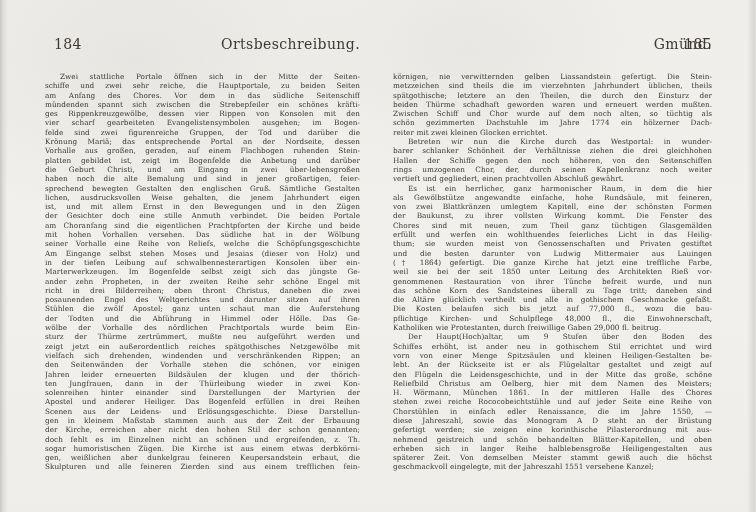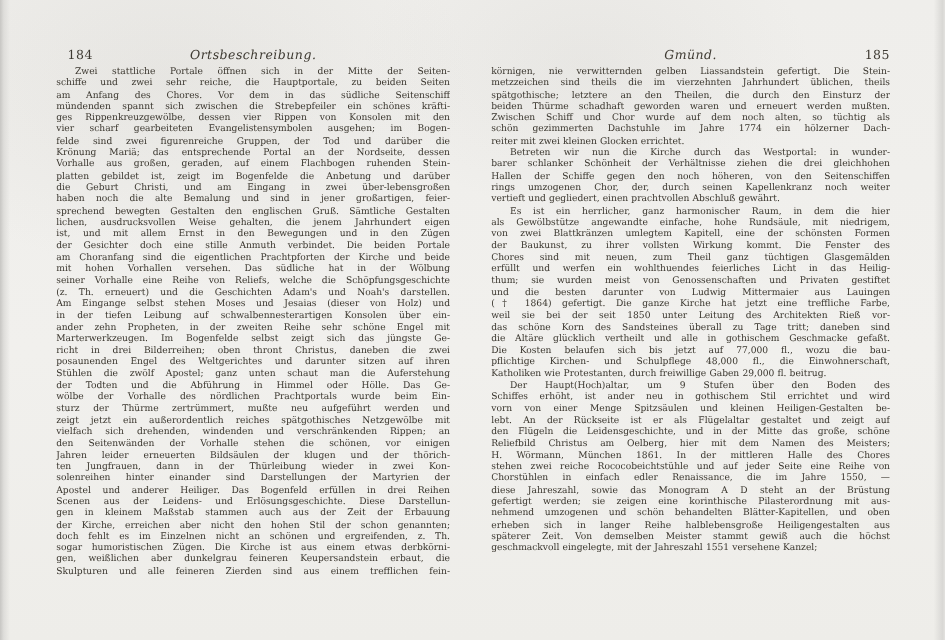--- a/index.html
+++ b/index.html
@@ -23,25 +23,25 @@
     background: linear-gradient(90deg, #c7c6c3 0px, #dedddA 3px, rgba(238,237,233,0) 8px);
   }
   .edge-right {
     position: absolute; right: 0; top: 0; width: 10px; height: 512px;
     background: linear-gradient(270deg, #e3e2df 0px, #d9d8d5 2px, rgba(238,237,233,0) 9px);
   }
   .page { position: absolute; top: 39px; }
   .page-left  { left: 45px;  width: 315px; }
   .page-right { left: 393px; width: 319px; }
   .pagehead {
-    position: relative; height: 11px; margin-bottom: 2px;
-    font-size: 10px; line-height: 11px; letter-spacing: 0.4px;
+    position: relative; height: 11px; margin-bottom: 22px;
+    font-size: 14px; line-height: 11px; letter-spacing: 0.4px;
     color: #3e3a32;
   }
-  .pagehead .ptitle { display: block; text-align: center; font-style: italic; }
+  .pagehead .ptitle { display: block; text-align: right; }
   .pagehead .pnum { position: absolute; top: 0; }
   .pagehead .pnum.at-left  { left: 9px; }
   .pagehead .pnum.at-right { right: 0; }
   .body { width: 100%; }
   .line {
     font-size: 7.3px;
     line-height: 9.3px;
     height: 9.3px;
     overflow: hidden;
     text-align: justify;
@@ -77,25 +77,24 @@
         <div class="line">platten gebildet ist, zeigt im Bogenfelde die Anbetung und darüber</div>
         <div class="line">die Geburt Christi, und am Eingang in zwei über-lebensgroßen</div>
         <div class="line">haben noch die alte Bemalung und sind in jener großartigen, feier-</div>
         <div class="line">sprechend bewegten Gestalten den englischen Gruß. Sämtliche Gestalten</div>
         <div class="line">lichen, ausdrucksvollen Weise gehalten, die jenem Jahrhundert eigen</div>
         <div class="line">ist, und mit allem Ernst in den Bewegungen und in den Zügen</div>
         <div class="line">der Gesichter doch eine stille Anmuth verbindet. Die beiden Portale</div>
         <div class="line">am Choranfang sind die eigentlichen Prachtpforten der Kirche und beide</div>
         <div class="line">mit hohen Vorhallen versehen. Das südliche hat in der Wölbung</div>
         <div class="line">seiner Vorhalle eine Reihe von Reliefs, welche die Schöpfungsgeschichte</div>
-        <div class="line">(z. Th. erneuert) und die Geschichten Adam's und Noah's darstellen.</div>
         <div class="line">Am Eingange selbst stehen Moses und Jesaias (dieser von Holz) und</div>
         <div class="line">in der tiefen Leibung auf schwalbennesterartigen Konsolen über ein-</div>
+        <div class="line">Marterwerkzeugen. Im Bogenfelde selbst zeigt sich das jüngste Ge-</div>
         <div class="line">ander zehn Propheten, in der zweiten Reihe sehr schöne Engel mit</div>
-        <div class="line">Marterwerkzeugen. Im Bogenfelde selbst zeigt sich das jüngste Ge-</div>
         <div class="line">richt in drei Bilderreihen; oben thront Christus, daneben die zwei</div>
         <div class="line">posaunenden Engel des Weltgerichtes und darunter sitzen auf ihren</div>
         <div class="line">Stühlen die zwölf Apostel; ganz unten schaut man die Auferstehung</div>
         <div class="line">der Todten und die Abführung in Himmel oder Hölle. Das Ge-</div>
         <div class="line">wölbe der Vorhalle des nördlichen Prachtportals wurde beim Ein-</div>
         <div class="line">sturz der Thürme zertrümmert, mußte neu aufgeführt werden und</div>
         <div class="line">zeigt jetzt ein außerordentlich reiches spätgothisches Netzgewölbe mit</div>
         <div class="line">vielfach sich drehenden, windenden und verschränkenden Rippen; an</div>
         <div class="line">den Seitenwänden der Vorhalle stehen die schönen, vor einigen</div>
         <div class="line">Jahren leider erneuerten Bildsäulen der klugen und der thörich-</div>
@@ -124,44 +123,45 @@
         <div class="line">beiden Thürme schadhaft geworden waren und erneuert werden mußten.</div>
         <div class="line">Zwischen Schiff und Chor wurde auf dem noch alten, so tüchtig als</div>
         <div class="line">schön gezimmerten Dachstuhle im Jahre 1774 ein hölzerner Dach-</div>
         <div class="line end">reiter mit zwei kleinen Glocken errichtet.</div>
         <div class="line indent">Betreten wir nun die Kirche durch das Westportal: in wunder-</div>
         <div class="line">barer schlanker Schönheit der Verhältnisse ziehen die drei gleichhohen</div>
         <div class="line">Hallen der Schiffe gegen den noch höheren, von den Seitenschiffen</div>
         <div class="line">rings umzogenen Chor, der, durch seinen Kapellenkranz noch weiter</div>
         <div class="line end">vertieft und gegliedert, einen prachtvollen Abschluß gewährt.</div>
         <div class="line indent">Es ist ein herrlicher, ganz harmonischer Raum, in dem die hier</div>
-        <div class="line">als Gewölbstütze angewandte einfache, hohe Rundsäule, mit niedrigem,</div>
+        <div class="line">als Gewölbstütze angewandte einfache, hohe Rundsäule, mit feineren,</div>
         <div class="line">von zwei Blattkränzen umlegtem Kapitell, eine der schönsten Formen</div>
         <div class="line">der Baukunst, zu ihrer vollsten Wirkung kommt. Die Fenster des</div>
         <div class="line">Chores sind mit neuen, zum Theil ganz tüchtigen Glasgemälden</div>
         <div class="line">erfüllt und werfen ein wohlthuendes feierliches Licht in das Heilig-</div>
         <div class="line">thum; sie wurden meist von Genossenschaften und Privaten gestiftet</div>
         <div class="line">und die besten darunter von Ludwig Mittermaier aus Lauingen</div>
         <div class="line">(† 1864) gefertigt. Die ganze Kirche hat jetzt eine treffliche Farbe,</div>
         <div class="line">weil sie bei der seit 1850 unter Leitung des Architekten Rieß vor-</div>
+        <div class="line">genommenen Restauration von ihrer Tünche befreit wurde, und nun</div>
         <div class="line">das schöne Korn des Sandsteines überall zu Tage tritt; daneben sind</div>
         <div class="line">die Altäre glücklich vertheilt und alle in gothischem Geschmacke gefaßt.</div>
         <div class="line">Die Kosten belaufen sich bis jetzt auf 77,000 fl., wozu die bau-</div>
         <div class="line">pflichtige Kirchen- und Schulpflege 48,000 fl., die Einwohnerschaft,</div>
         <div class="line end">Katholiken wie Protestanten, durch freiwillige Gaben 29,000 fl. beitrug.</div>
         <div class="line indent">Der Haupt(Hoch)altar, um 9 Stufen über den Boden des</div>
         <div class="line">Schiffes erhöht, ist ander neu in gothischem Stil errichtet und wird</div>
         <div class="line">vorn von einer Menge Spitzsäulen und kleinen Heiligen-Gestalten be-</div>
         <div class="line">lebt. An der Rückseite ist er als Flügelaltar gestaltet und zeigt auf</div>
         <div class="line">den Flügeln die Leidensgeschichte, und in der Mitte das große, schöne</div>
         <div class="line">Reliefbild Christus am Oelberg, hier mit dem Namen des Meisters;</div>
         <div class="line">H. Wörmann, München 1861. In der mittleren Halle des Chores</div>
         <div class="line">stehen zwei reiche Rococobeichtstühle und auf jeder Seite eine Reihe von</div>
         <div class="line">Chorstühlen in einfach edler Renaissance, die im Jahre 1550, —</div>
         <div class="line">diese Jahreszahl, sowie das Monogram A D steht an der Brüstung</div>
         <div class="line">gefertigt werden; sie zeigen eine korinthische Pilasterordnung mit aus-</div>
-        <div class="line">nehmend umzogenen und schön behandelten Blätter-Kapitellen, und oben</div>
+        <div class="line">nehmend geistreich und schön behandelten Blätter-Kapitellen, und oben</div>
         <div class="line">erheben sich in langer Reihe halblebensgroße Heiligengestalten aus</div>
         <div class="line">späterer Zeit. Von demselben Meister stammt gewiß auch die höchst</div>
         <div class="line end">geschmackvoll eingelegte, mit der Jahreszahl 1551 versehene Kanzel;</div>
       </div>
   </div>
 </div>
 
 </body></html>

